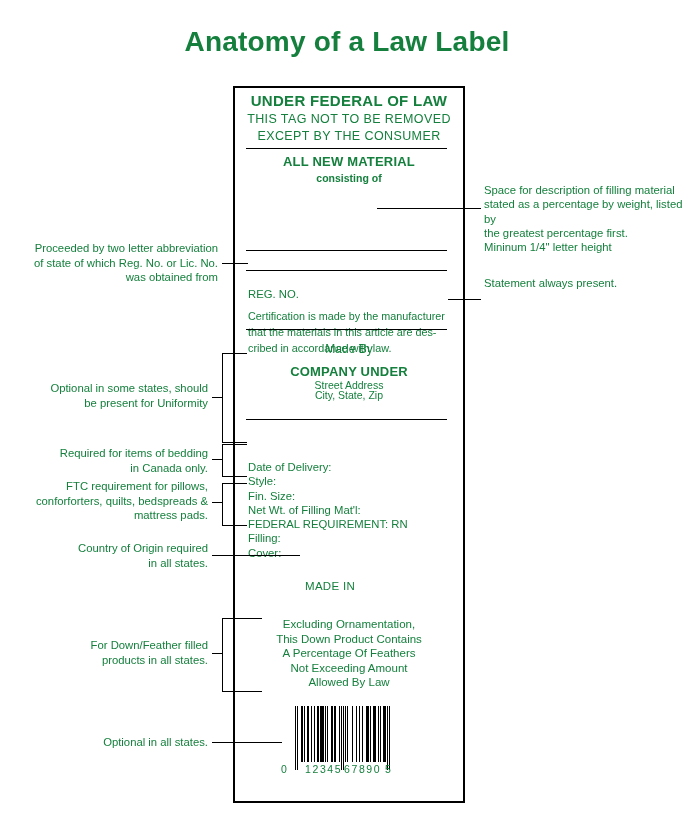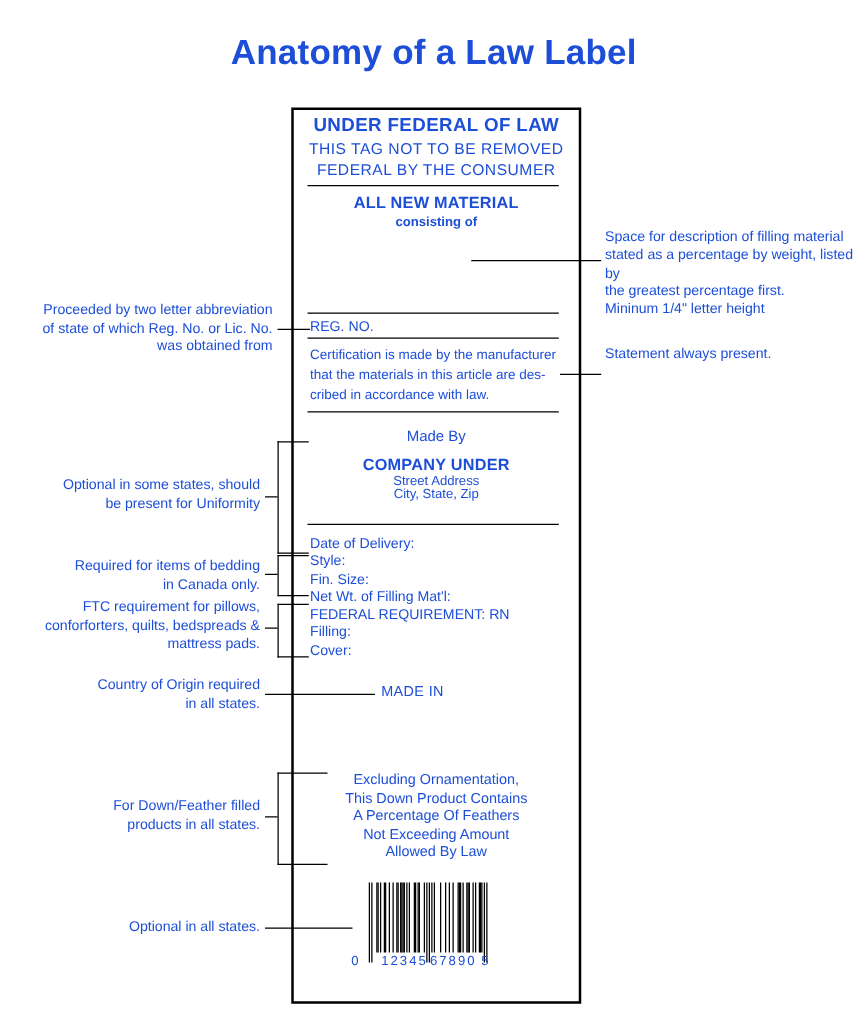--- a/index.html
+++ b/index.html
@@ -1,26 +1,26 @@
 <!DOCTYPE html>
 <html><head>
 <meta charset="utf-8">
 <style>
   html,body{margin:0;padding:0;background:#fff;}
   .canvas{position:relative;width:694px;height:821px;background:#fff;overflow:hidden;
-          font-family:"Liberation Sans","DejaVu Sans",sans-serif;color:#1d4ed8;}
+          font-family:"Liberation Sans","DejaVu Sans",sans-serif;color:#15803d;}
   .abs{position:absolute;}
   .ln{position:absolute;background:#000;}
   .bracket{position:absolute;border-left:1px solid #000;border-top:1px solid #000;border-bottom:1px solid #000;}
   .title{position:absolute;top:26px;left:0;width:694px;text-align:center;
          font-size:28px;font-weight:bold;letter-spacing:.2px;}
   .label-box{position:absolute;left:233px;top:86px;width:232px;height:717px;
              border:2px solid #000;box-sizing:border-box;}
   .lb{position:absolute;left:0;width:228px;text-align:center;white-space:pre-line;}
-  .lb-left{position:absolute;text-align:left;white-space:pre-line;}
+  .lb-left{position:absolute;text-align:left;white-space:pre-line;margin-top:32px;}
   .rule{position:absolute;left:11px;width:201px;height:1px;background:#000;}
   .hdr1{font-size:15px;font-weight:bold;letter-spacing:.3px;}
   .hdr2{font-size:12.5px;letter-spacing:.4px;}
   .anm{font-size:13px;font-weight:bold;letter-spacing:.2px;}
   .consist{font-size:10.5px;font-weight:bold;}
   .small{font-size:11.3px;line-height:14.3px;}
   .cert{font-size:10.8px;line-height:15.8px;}
   .madeby{font-size:12px;}
   .company{font-size:13px;font-weight:bold;letter-spacing:.2px;}
   .addr{font-size:10.5px;}
@@ -34,21 +34,21 @@
 </head>
 <body>
 
 <div class="canvas">
 
   <div class="title">Anatomy of a Law Label</div>
 
   <div class="label-box">
     <div class="lb hdr1" style="top:4px;">UNDER FEDERAL OF LAW</div>
     <div class="lb hdr2" style="top:24px;">THIS TAG NOT TO BE REMOVED</div>
-    <div class="lb hdr2" style="top:41px;">FEDERAL BY THE CONSUMER</div>
+    <div class="lb hdr2" style="top:41px;">EXCEPT BY THE CONSUMER</div>
     <div class="rule" style="top:60px;"></div>
     <div class="lb anm" style="top:66px;">ALL NEW MATERIAL</div>
     <div class="lb consist" style="top:84px;text-align:center;">consisting of</div>
 
     <div class="rule" style="top:162px;"></div>
     <div class="lb-left small" style="left:13px;top:167px;">REG. NO.</div>
     <div class="rule" style="top:182px;"></div>
     <div class="lb-left cert" style="left:13px;top:189px;width:206px;">Certification is made by the manufacturer
 that the materials in this article are des-
 cribed in accordance with law.</div>

